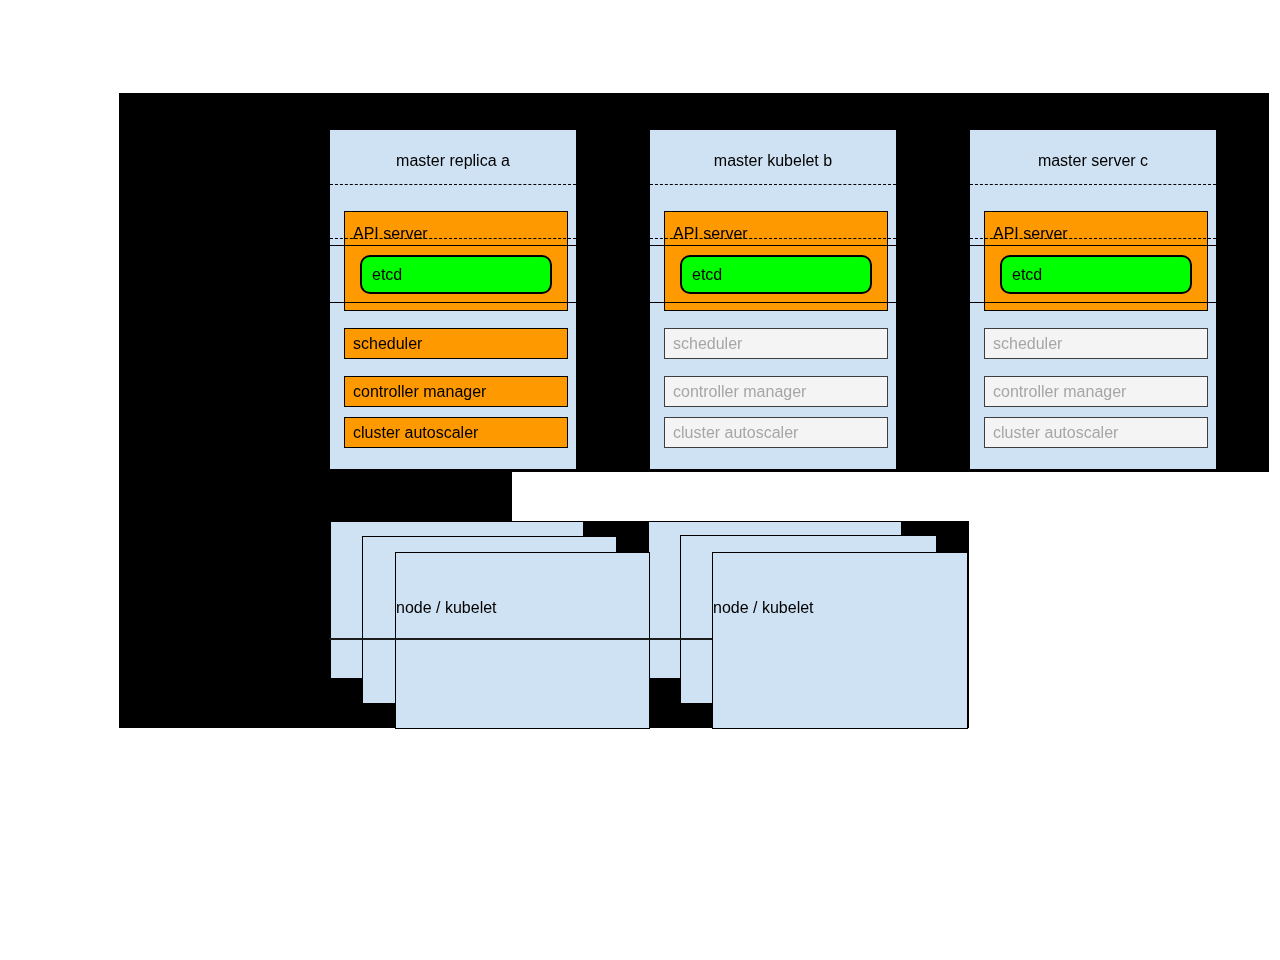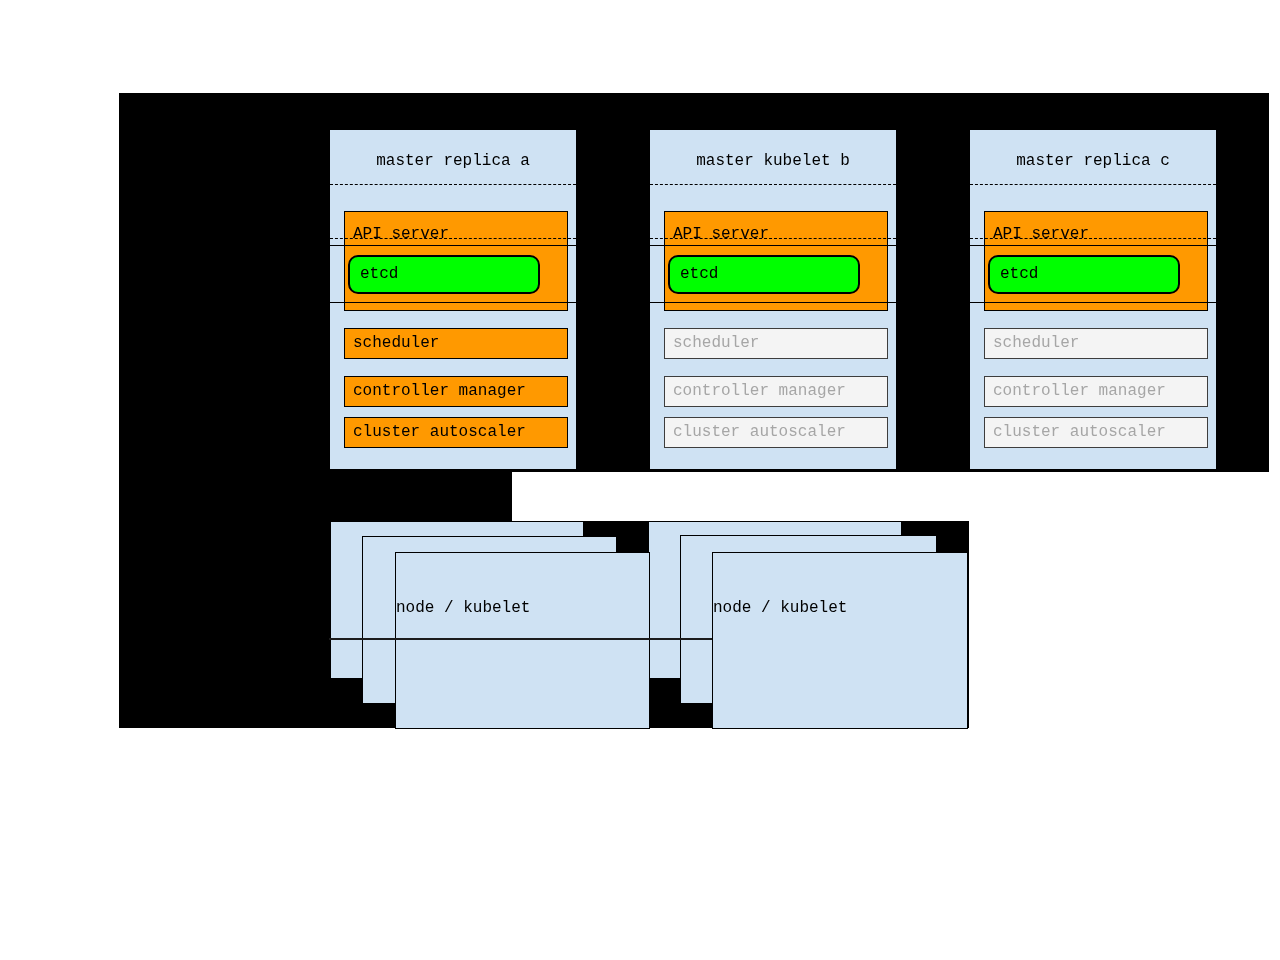--- a/index.html
+++ b/index.html
@@ -1,36 +1,36 @@
 <!DOCTYPE html>
 <html style="--canvas_black: #000000; --card_blue: #cfe2f3; --active_orange: #ff9900; --etcd_green: #00ff00; --inactive_fill: #f4f4f4; --inactive_text: #a6a6a6;"><head>
 <meta charset="utf-8">
 <style>
   html,body{margin:0;padding:0;background:#ffffff;}
   .page{position:relative;width:1280px;height:744px;background:#ffffff;overflow:hidden;
-        font-family:Liberation Mono, monospace;font-size:16px;color:#000;}
+        font-family:Liberation Sans, sans-serif;font-size:16px;color:#000;}
 
   
   .blk{position:absolute;background:var(--canvas_black,#000);z-index:0;}
   .blk.top{left:119px;top:93px;width:1150px;height:379px;}
   .blk.lower-left{left:119px;top:471px;width:393px;height:257px;}
   .blk.stack1{left:330px;top:521px;width:320px;height:207px;}
   .blk.stack2{left:648px;top:521px;width:321px;height:207px;}
 
   
   .master{position:absolute;top:129px;width:248px;height:341px;box-sizing:border-box;
           background:var(--card_blue,#cfe2f3);border:1px solid #000;z-index:1;}
   .m-title{position:absolute;left:0;right:0;top:21px;height:20px;line-height:20px;text-align:center;}
   .hline{position:absolute;left:0;right:0;height:0;z-index:5;}
   .hline.dashed{border-top:1px dashed #000;}
   .hline.solid{border-top:1px solid #000;}
   .inner{position:absolute;left:14px;width:224px;box-sizing:border-box;border:1px solid #000;z-index:2;}
   .api{top:81px;height:46px;background:var(--active_orange,#ff9900);line-height:44px;padding-left:8px;}
   .etcd-wrap{top:115px;height:66px;background:var(--active_orange,#ff9900);}
-  .etcd{position:absolute;left:18px;top:125px;width:192px;height:39px;box-sizing:border-box;z-index:6;
+  .etcd{position:absolute;left:30px;top:125px;width:192px;height:39px;box-sizing:border-box;z-index:6;
         background:var(--etcd_green,#00ff00);border:2px solid #000;border-radius:10px;
         line-height:35px;padding-left:10px;}
   .comp{height:31px;line-height:29px;padding-left:8px;}
   .comp.c1{top:198px;} .comp.c2{top:246px;} .comp.c3{top:287px;}
   .master.active .comp{background:var(--active_orange,#ff9900);border:1px solid #000;color:#000;}
   .master.inactive .comp{background:var(--inactive_fill,#f4f4f4);border:1px solid #3d3d3d;
                          color:var(--inactive_text,#a6a6a6);}
 
   
   .card{position:absolute;box-sizing:border-box;background:var(--card_blue,#cfe2f3);border:1px solid #000;}
@@ -70,21 +70,21 @@
     <div class="inner etcd-wrap"></div>
     <div class="hline solid" style="top:115px"></div>
     <div class="hline solid" style="top:172px"></div>
     <div class="etcd">etcd</div>
     <div class="inner comp c1">scheduler</div>
     <div class="inner comp c2">controller manager</div>
     <div class="inner comp c3">cluster autoscaler</div>
   </div>
 
   <div class="master inactive" style="left:969px">
-    <div class="m-title">master replica c</div>
+    <div class="m-title">master server c</div>
     <div class="hline dashed" style="top:54px"></div>
     <div class="inner api">API server</div>
     <div class="hline dashed" style="top:108px"></div>
     <div class="inner etcd-wrap"></div>
     <div class="hline solid" style="top:115px"></div>
     <div class="hline solid" style="top:172px"></div>
     <div class="etcd">etcd</div>
     <div class="inner comp c1">scheduler</div>
     <div class="inner comp c2">controller manager</div>
     <div class="inner comp c3">cluster autoscaler</div>

